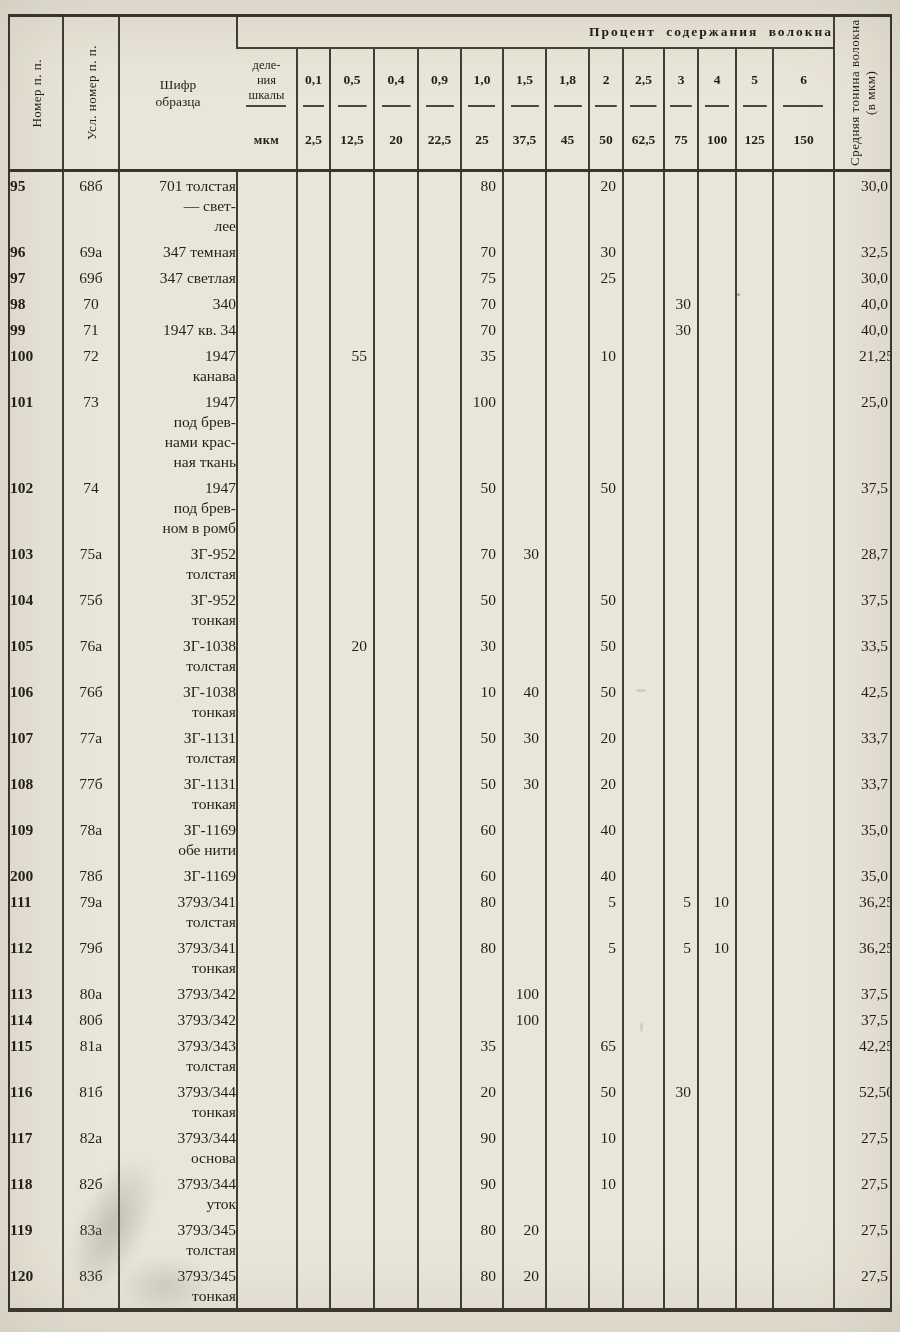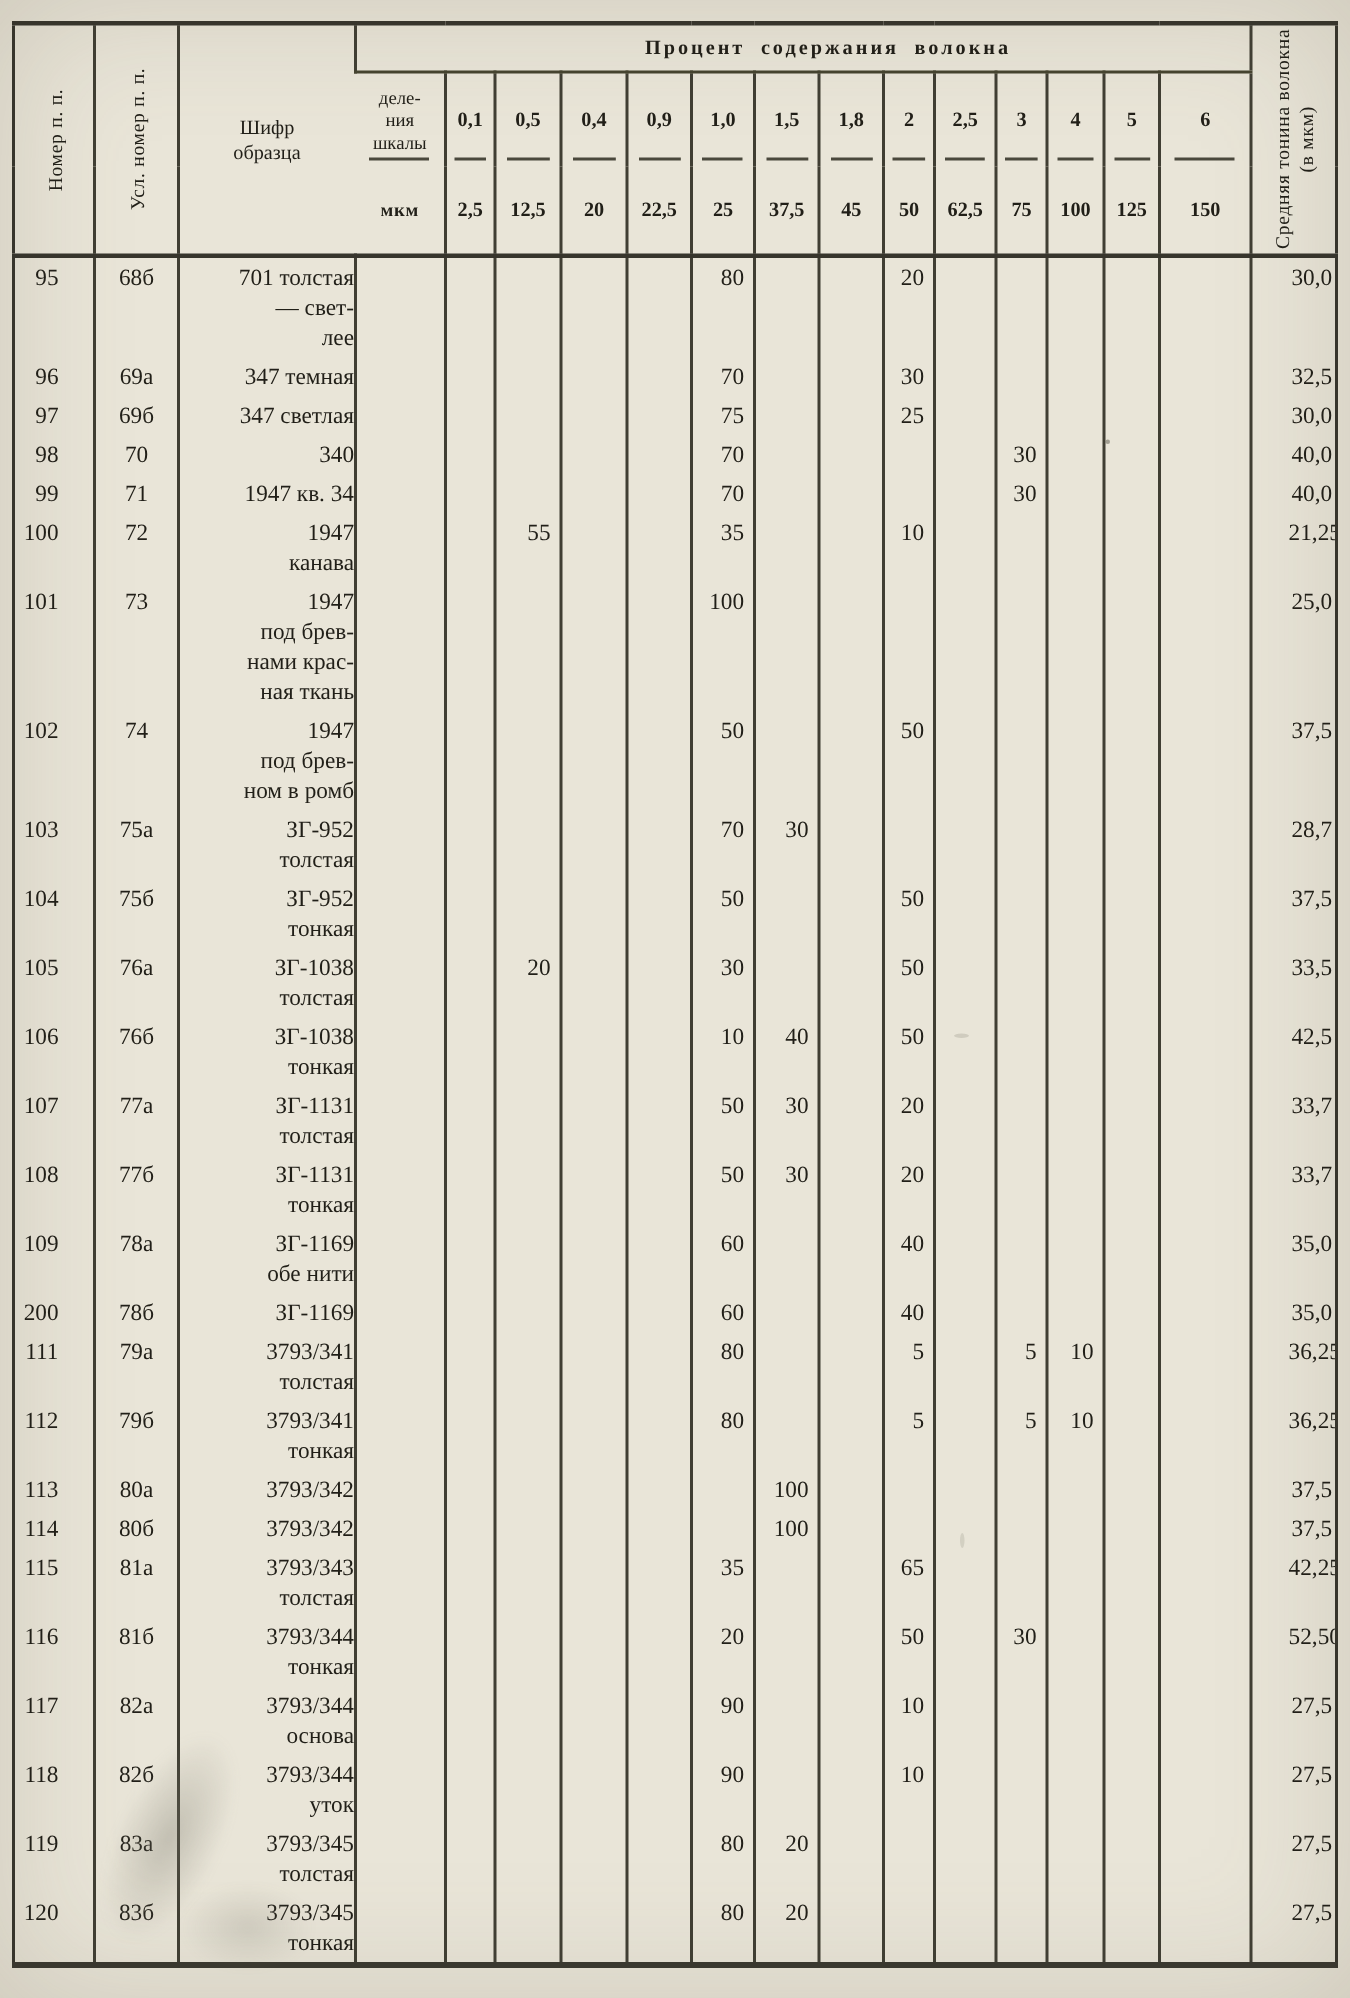--- a/index.html
+++ b/index.html
@@ -45,21 +45,21 @@
     transform:rotate(180deg);
     margin:0 auto;
     font-size:13px;
     letter-spacing:.5px;
     line-height:15px;
     white-space:pre-line;
   }
   th.shifr-h{vertical-align:middle;text-align:center;font-size:13.5px;line-height:17px;}
   th.shifr-h div{max-width:72px;margin:16px auto;font-family:Liberation Serif, serif;}
   th.group-h{
-    height:30px;vertical-align:middle;text-align:center;
+    height:30px;vertical-align:middle;text-align:right;
     font-size:13.5px;font-weight:bold;
     letter-spacing:2px;word-spacing:5px;
     border-bottom:2px solid #45432f;
     padding-left:33px;
   }
   tr.row-div td{
     height:62px;vertical-align:middle;text-align:center;
     font-size:13.5px;font-weight:bold;
     background:linear-gradient(#4a483c,#4a483c) bottom 4px center/68% 2px no-repeat;
   }
@@ -71,21 +71,21 @@
     font-size:13.5px;font-weight:bold;
   }
   tr.row-mkm td.mkm-label{font-size:12.5px;letter-spacing:.5px;}
 
   
   tbody td{
     font-size:15.5px;
     line-height:20px;
     padding-top:4px;padding-bottom:2px;
   }
-  td.c-num{text-align:right;padding-right:23px;}
+  td.c-num{padding-right:23px;font-weight:bold;}
   td.c-usl{text-align:center;}
   td.c-shifr{text-align:right;}
   td.c-val{text-align:right;padding-right:6px;}
   td.c-avg{text-align:center;padding-left:24px;}
 
   
   .smudge{
     position:absolute;border-radius:50%;
     background:radial-gradient(closest-side,rgba(120,118,105,.35),rgba(120,118,105,0));
     filter:blur(3px);pointer-events:none;

